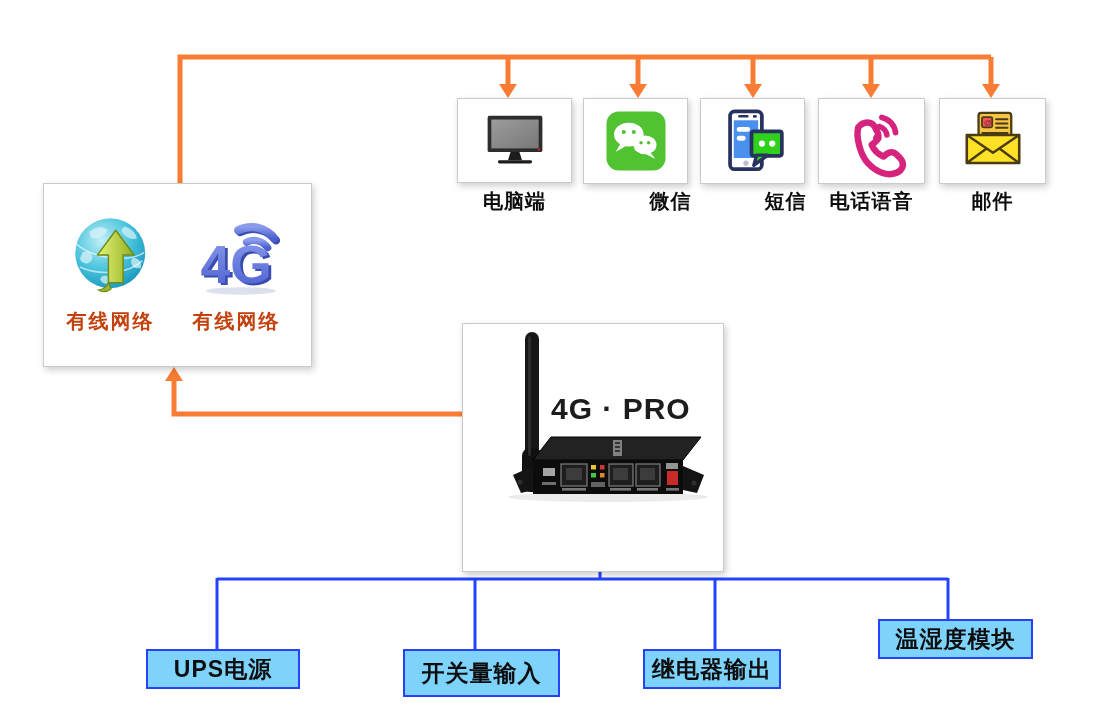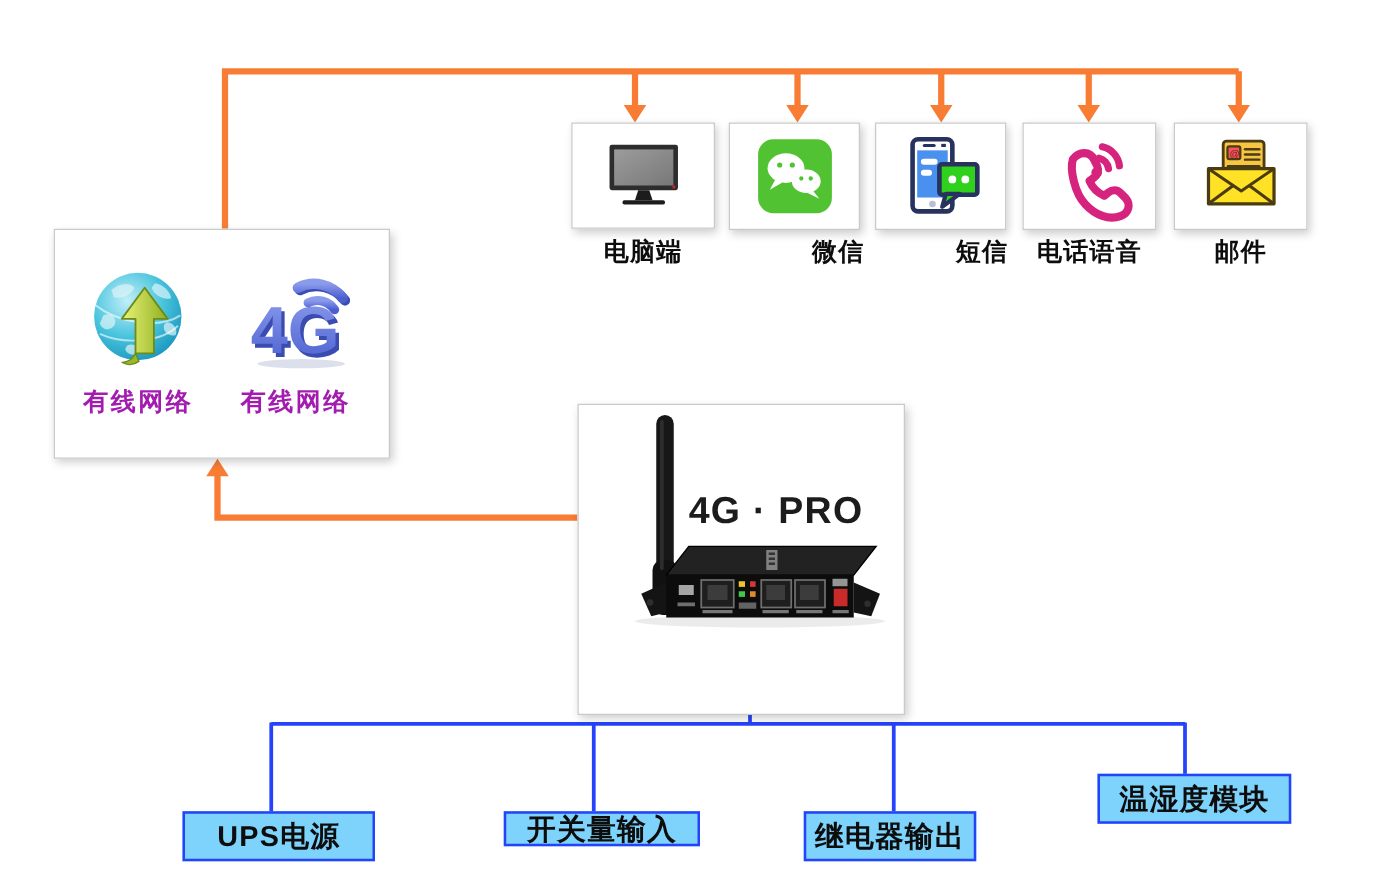--- a/index.html
+++ b/index.html
@@ -5,21 +5,21 @@
   html,body{margin:0;padding:0;background:#ffffff;}
   body{font-family:"Liberation Sans","DejaVu Sans",sans-serif;color:#111;}
   #canvas{position:relative;width:1118px;height:717px;background:#ffffff;overflow:hidden;}
   svg{display:block;}
   .whitebox{position:absolute;background:#fff;border:1px solid #cacaca;
     box-shadow:2px 3px 7px rgba(0,0,0,.20);box-sizing:border-box;}
   .channel-label{position:absolute;text-align:center;font-weight:bold;font-size:20px;
     color:#0d0d0d;letter-spacing:1px;white-space:nowrap;}
   .channel-iconbox{position:absolute;display:flex;align-items:center;justify-content:center;}
   .net-col{display:flex;flex-direction:column;align-items:flex-start;}
-  .net-label{font-weight:bold;font-size:20px;color:#a21caf;letter-spacing:2px;margin-top:6px;}
+  .net-label{font-weight:bold;font-size:20px;color:#c2410c;letter-spacing:2px;margin-top:6px;}
   .module-box{position:absolute;background:#7dd3fc;border:2.5px solid #2443fa;box-sizing:border-box;
     display:flex;align-items:center;justify-content:center;font-weight:bold;font-size:23px;
     color:#0d0d0d;letter-spacing:1px;white-space:nowrap;}
   #device-title{position:absolute;left:88px;top:68px;font-weight:bold;font-size:30px;
     color:#1c1c1c;letter-spacing:1px;white-space:nowrap;}
   #networks-box{display:flex;align-items:flex-start;justify-content:center;gap:34px;padding-top:26px;}
   .conn{position:absolute;left:0;top:0;pointer-events:none;}
 </style>
 </head>
 <body>
@@ -227,17 +227,17 @@
       <rect x="173" y="140" width="24" height="22" fill="#1e1e1e" stroke="#6f6f6f" stroke-width="1.4"></rect>
       <rect x="177" y="144" width="15" height="12" fill="#3c3c3c"></rect>
       <rect x="174" y="164" width="21" height="2.6" fill="#cfcfcf" opacity="0.55"></rect>
       <rect x="203" y="139" width="12" height="6" fill="#cfcfcf" opacity="0.7"></rect>
       <rect x="204" y="147" width="11" height="14" fill="#c92a2a"></rect>
       <rect x="203" y="164" width="13" height="2.6" fill="#cfcfcf" opacity="0.55"></rect>
     </svg>
   </div>
 
   <div class="module-box" style="left:146px;top:649px;width:154px;height:40px;">UPS电源</div>
-  <div class="module-box" style="left:403px;top:649px;width:157px;height:28px;">开关量输入</div>
+  <div class="module-box" style="left:403px;top:649px;width:157px;height:48px;">开关量输入</div>
   <div class="module-box" style="left:643px;top:649px;width:138px;height:40px;">继电器输出</div>
   <div class="module-box" style="left:878px;top:619px;width:155px;height:40px;">温湿度模块</div>
 
 </div>
 
 </body></html>

